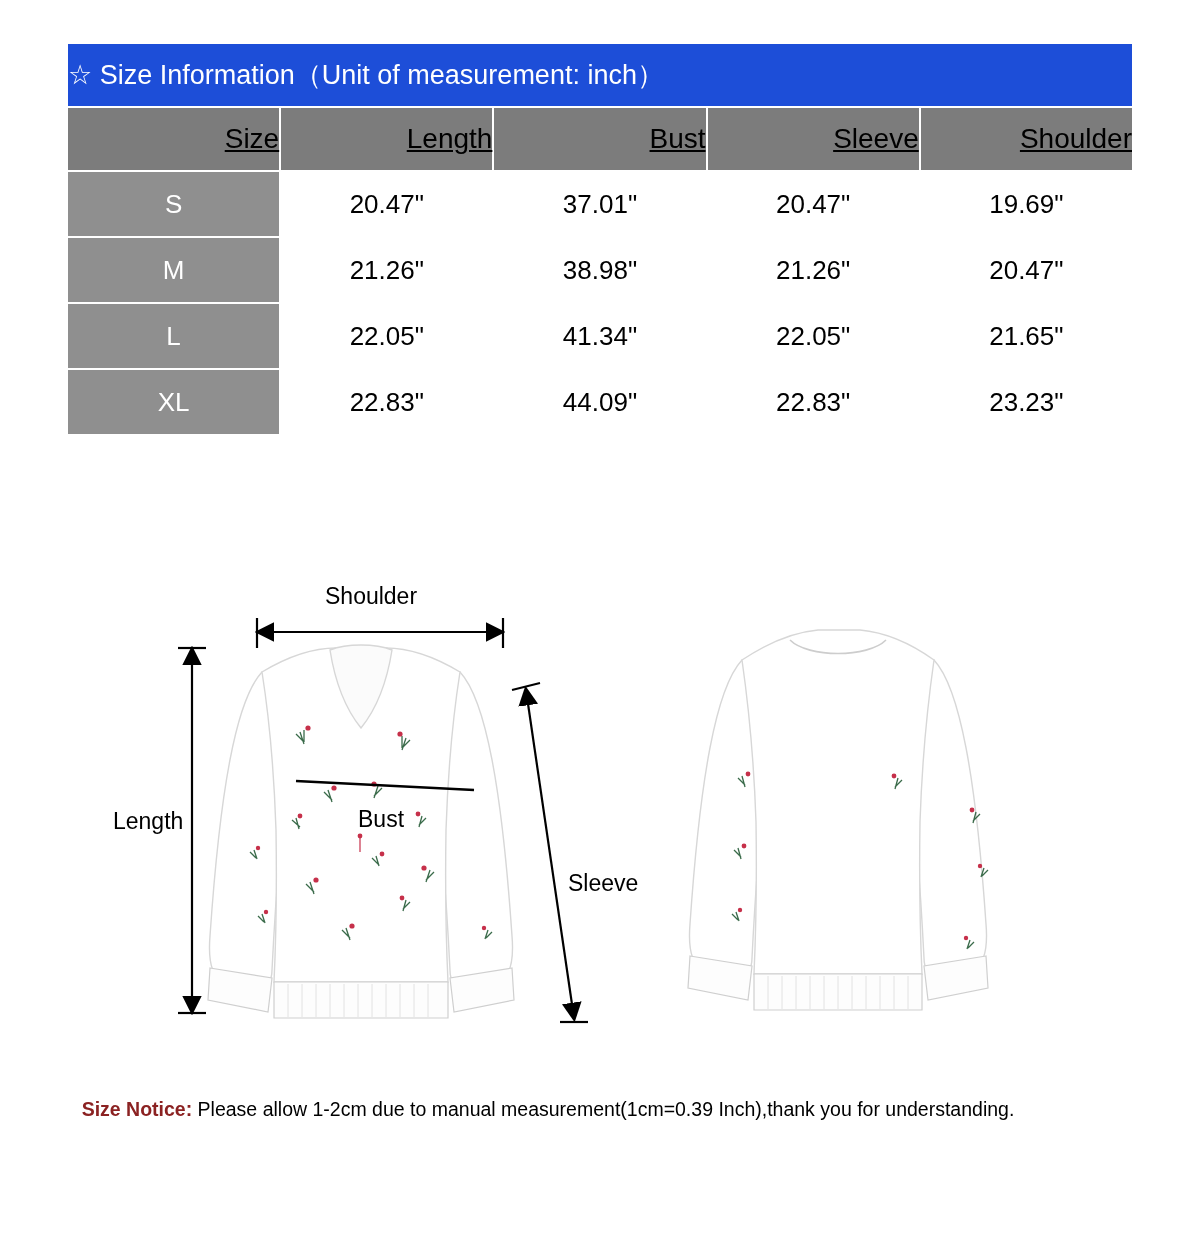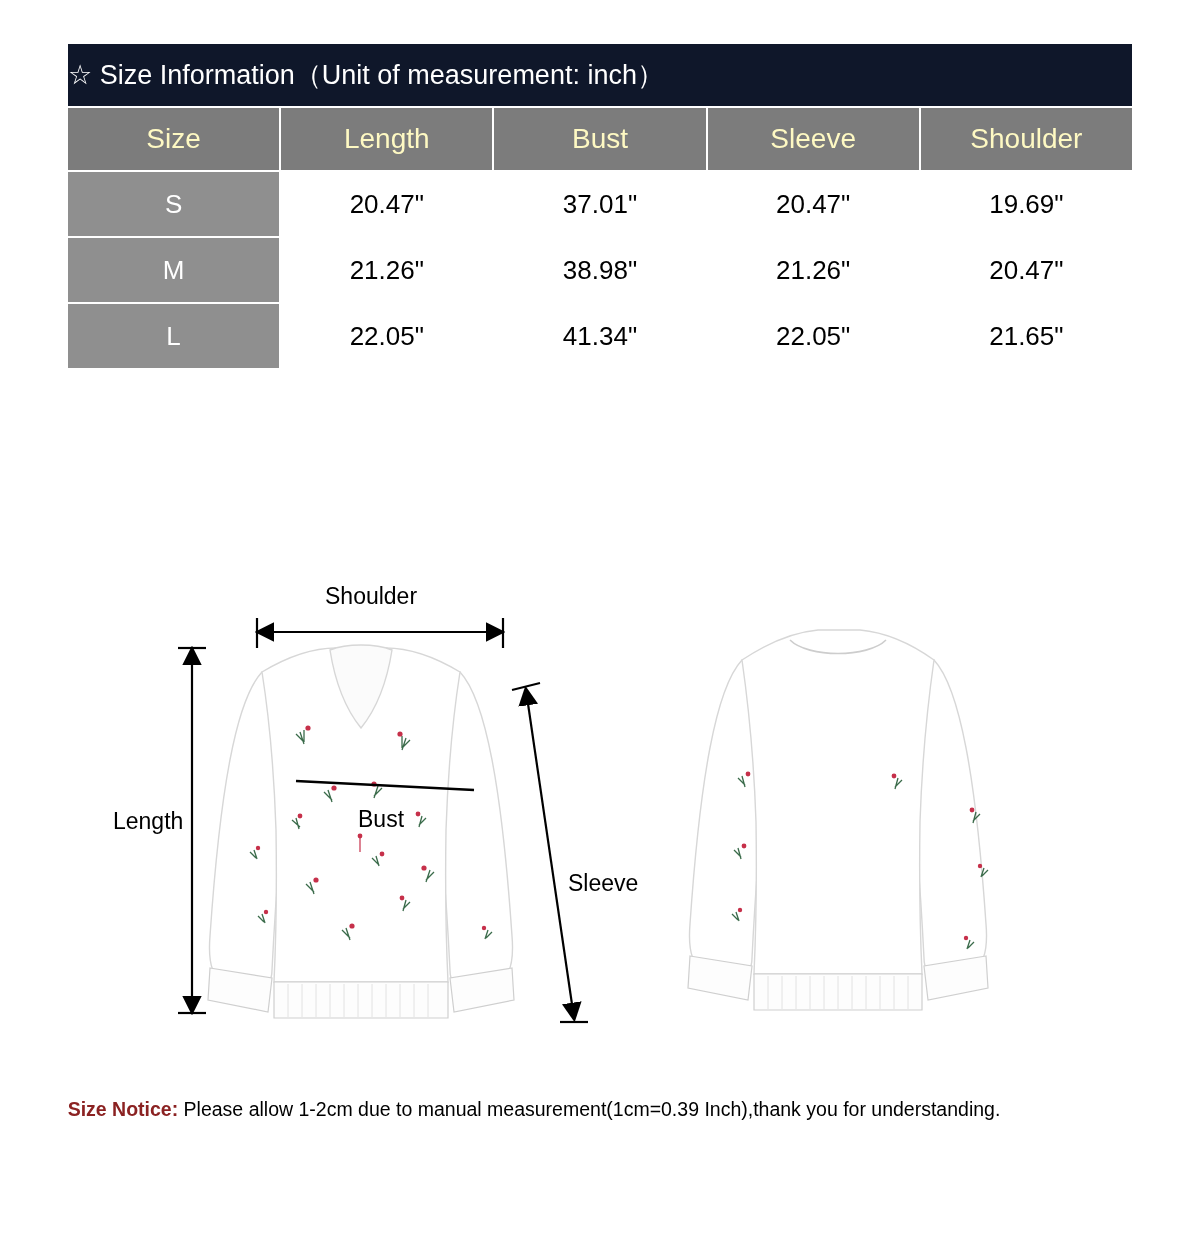--- a/index.html
+++ b/index.html
@@ -26,36 +26,37 @@
   table.size-table {
     border-collapse: collapse;
     width: 100%;
     table-layout: fixed;
   }
   table.size-table td, table.size-table th {
     border: 2px solid #ffffff;
     padding: 0;
   }
   .title-row td {
-    background: #0f172a;
+    background: #1d4ed8;
     color: #ffffff;
     height: 62px;
     text-align: left;
     font-size: 27px;
     font-weight: normal;
     padding-left: 22px;
     border: none;
   }
   .head-row td {
     background: #7c7c7c;
-    color: #fef9c3;
+    color: #000000;
     height: 62px;
-    text-align: center;
+    text-align: right;
     font-size: 28px;
     font-weight: normal;
+    text-decoration: underline;
   }
   .body-row td {
     height: 64px;
     text-align: center;
     font-size: 26px;
     background: #ffffff;
     color: #000000;
     border-bottom: 2px solid #c9c9c9;
     border-left: 2px solid #c9c9c9;
     border-right: 2px solid #c9c9c9;
@@ -100,20 +101,21 @@
   }
   .sw-front { left: 196px; top: 640px; }
   .sw-back  { left: 672px; top: 618px; }
 
   
   .notices {
     position: absolute;
     left: 0;
     top: 1098px;
     width: 1068px;
+    padding-left: 14px;
   }
   .notice-line {
     text-align: center;
     font-size: 19.5px;
     margin-bottom: 19px;
     color: #000;
     white-space: nowrap;
   }
   .notice-key {
     color: #8b2222;
@@ -152,20 +154,27 @@
         <td>38.98"</td>
         <td>21.26"</td>
         <td>20.47"</td>
       </tr>
       <tr class="body-row">
         <td class="size-cell">L</td>
         <td>22.05"</td>
         <td>41.34"</td>
         <td>22.05"</td>
         <td>21.65"</td>
+      </tr>
+      <tr class="body-row">
+        <td class="size-cell">XL</td>
+        <td>22.83"</td>
+        <td>44.09"</td>
+        <td>22.83"</td>
+        <td>23.23"</td>
       </tr>
     </tbody>
   </table>
 </div>
 
 <svg class="sweater sw-front" width="330" height="400" viewBox="0 0 330 400">
   <g stroke="#d7d7d7" stroke-width="1.4" fill="#ffffff">
 
     <path d="M66,32 C40,60 24,150 14,296 C12,320 16,336 26,342 L60,352 C70,350 76,342 76,330
              C80,250 88,150 100,90 Z"></path>

